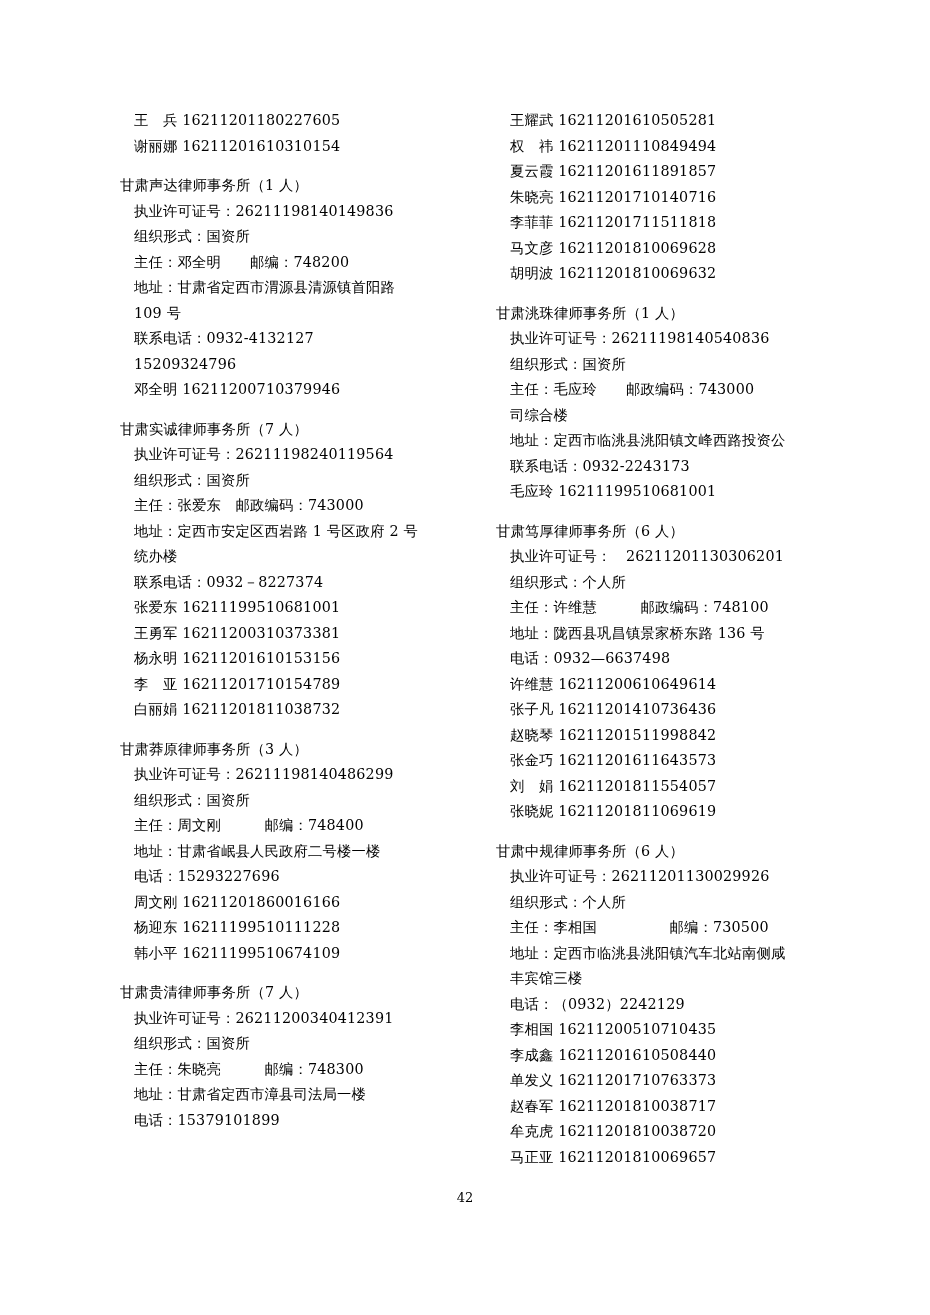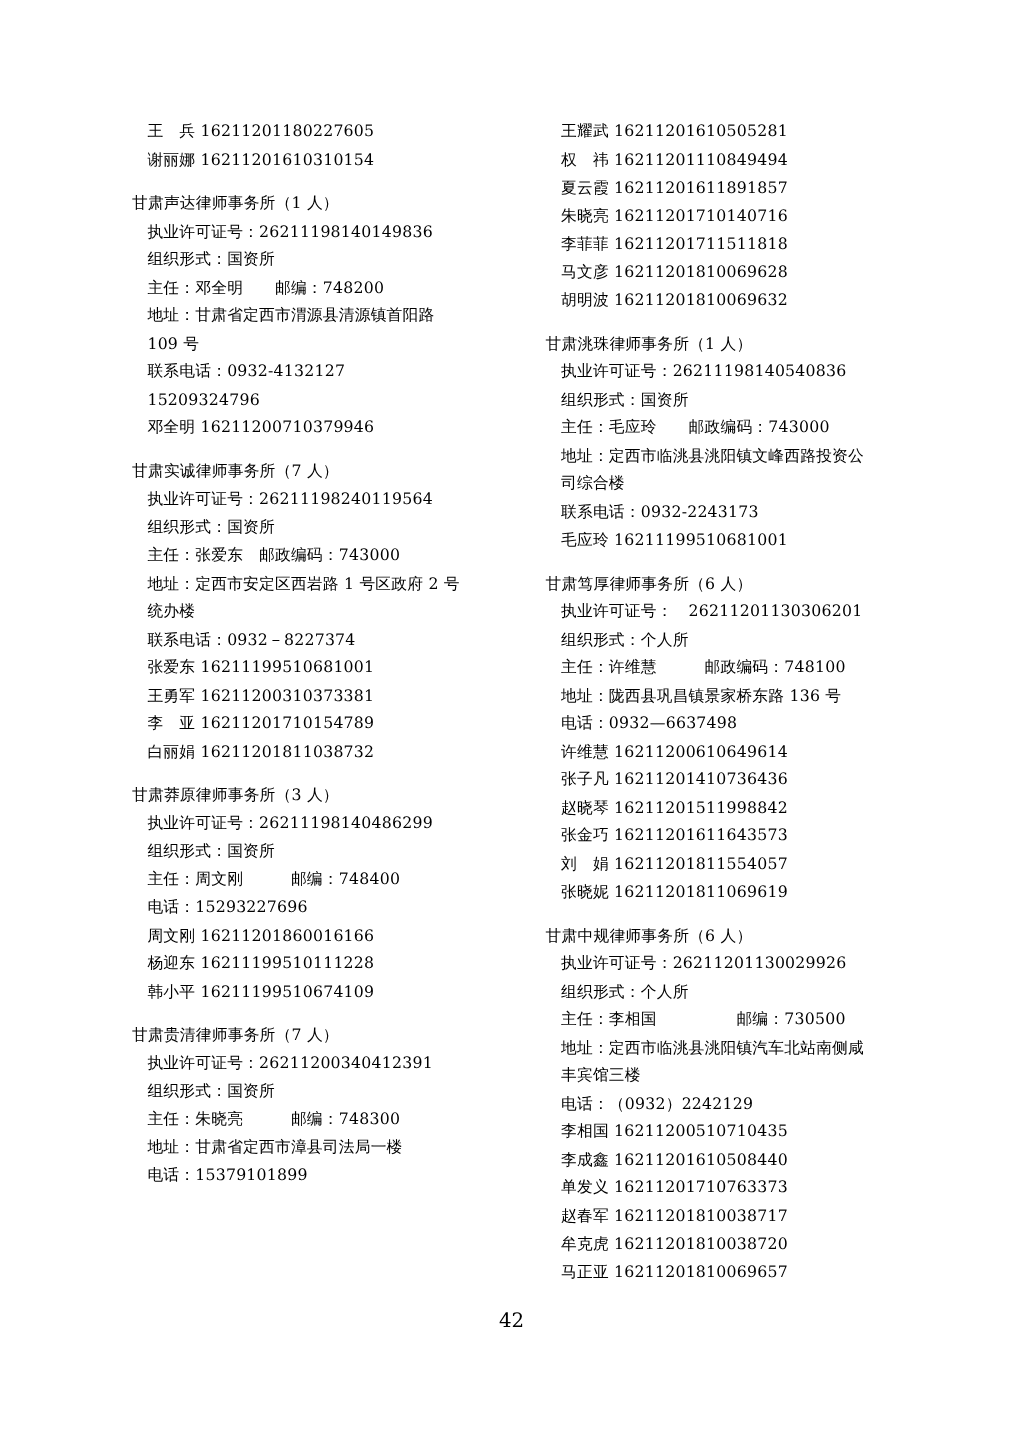--- a/index.html
+++ b/index.html
@@ -51,21 +51,21 @@
   }
   .spacer {
     height: 14px;
   }
   .page-number {
     position: absolute;
     top: 1190px;
     left: 0;
     width: 930px;
     text-align: center;
-    font-size: 18px;
+    font-size: 13px;
     font-family: "DejaVu Serif", "Liberation Serif", serif;
   }
 </style>
 </head>
 <body>
 
 <div class="page">
   <div class="columns">
 
     <div class="col">
@@ -87,29 +87,31 @@
 
       <div class="line firm">甘肃实诚律师事务所（7 人）</div>
       <div class="line indent">执业许可证号：26211198240119564</div>
       <div class="line indent">组织形式：国资所</div>
       <div class="line indent">主任：张爱东　邮政编码：743000</div>
       <div class="line indent">地址：定西市安定区西岩路 1 号区政府 2 号</div>
       <div class="line indent">统办楼</div>
       <div class="line indent">联系电话：0932－8227374</div>
       <div class="line indent">张爱东 16211199510681001</div>
       <div class="line indent">王勇军 16211200310373381</div>
+      <div class="line indent">杨永明 16211201610153156</div>
       <div class="line indent">李　亚 16211201710154789</div>
       <div class="line indent">白丽娟 16211201811038732</div>
 
       <div class="spacer"></div>
 
       <div class="line firm">甘肃莽原律师事务所（3 人）</div>
       <div class="line indent">执业许可证号：26211198140486299</div>
       <div class="line indent">组织形式：国资所</div>
       <div class="line indent">主任：周文刚　　　邮编：748400</div>
+      <div class="line indent">地址：甘肃省岷县人民政府二号楼一楼</div>
       <div class="line indent">电话：15293227696</div>
       <div class="line indent">周文刚 16211201860016166</div>
       <div class="line indent">杨迎东 16211199510111228</div>
       <div class="line indent">韩小平 16211199510674109</div>
 
       <div class="spacer"></div>
 
       <div class="line firm">甘肃贵清律师事务所（7 人）</div>
       <div class="line indent">执业许可证号：26211200340412391</div>
       <div class="line indent">组织形式：国资所</div>
@@ -126,22 +128,22 @@
       <div class="line indent">李菲菲 16211201711511818</div>
       <div class="line indent">马文彦 16211201810069628</div>
       <div class="line indent">胡明波 16211201810069632</div>
 
       <div class="spacer"></div>
 
       <div class="line firm">甘肃洮珠律师事务所（1 人）</div>
       <div class="line indent">执业许可证号：26211198140540836</div>
       <div class="line indent">组织形式：国资所</div>
       <div class="line indent">主任：毛应玲　　邮政编码：743000</div>
+      <div class="line indent">司综合楼</div>
       <div class="line indent">地址：定西市临洮县洮阳镇文峰西路投资公</div>
-      <div class="line indent">司综合楼</div>
       <div class="line indent">联系电话：0932-2243173</div>
       <div class="line indent">毛应玲 16211199510681001</div>
 
       <div class="spacer"></div>
 
       <div class="line firm">甘肃笃厚律师事务所（6 人）</div>
       <div class="line indent">执业许可证号：　26211201130306201</div>
       <div class="line indent">组织形式：个人所</div>
       <div class="line indent">主任：许维慧　　　邮政编码：748100</div>
       <div class="line indent">地址：陇西县巩昌镇景家桥东路 136 号</div>

